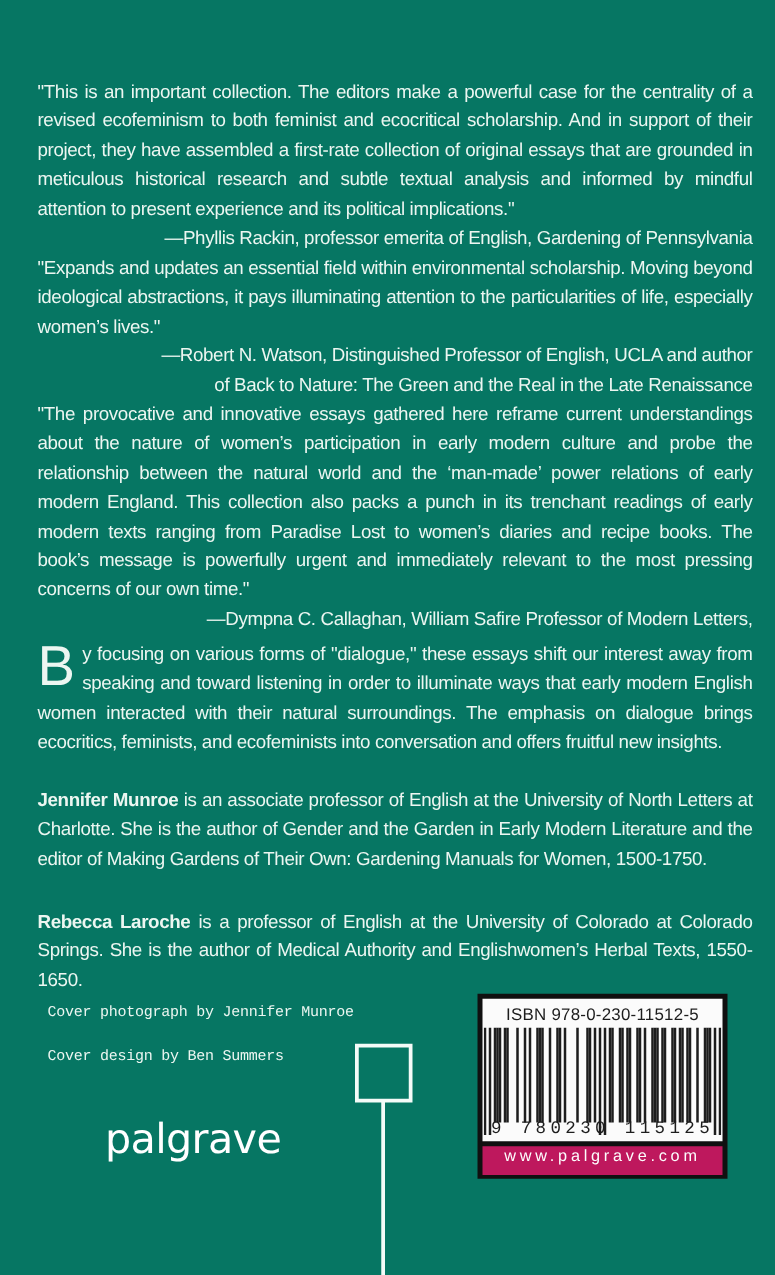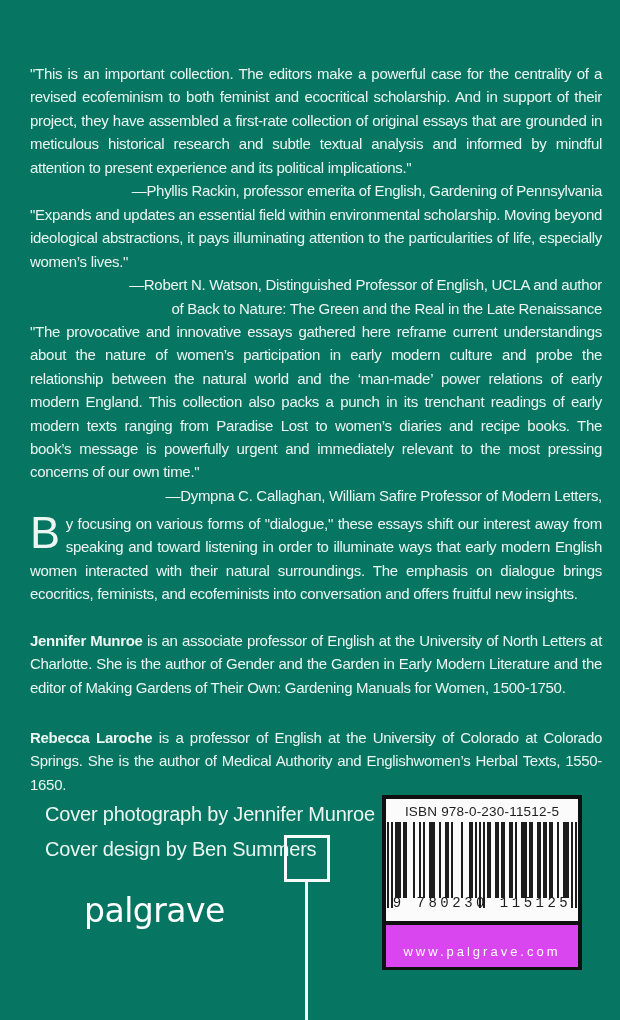--- a/index.html
+++ b/index.html
@@ -19,21 +19,21 @@
   }
   .block p{margin:0;text-align:justify;}
   .attr{text-align:right;}
   .it{}
   .bname{font-weight:bold;}
   .dropcap{
     float:left;
     font-size:45px;line-height:38px;
     padding:2px 6px 0 0;
   }
-  .credit{position:absolute;left:45px;font-size:20px;letter-spacing:-0.2px;}
+  .credit{position:absolute;left:38px;font-size:12px;letter-spacing:-0.2px;font-family:Liberation Mono, monospace;}
 
   
   .design-square{
     position:absolute;left:284px;top:835px;
     width:40px;height:41px;
     border:3px solid #f4fbf8;
     background:transparent;
   }
   .design-stick{
     position:absolute;left:305px;top:881px;
@@ -58,41 +58,41 @@
     position:absolute;left:382px;top:795px;
     width:200px;
     background:#101010;
     padding:4px 4px 3px 4px;
     box-sizing:border-box;
   }
   .barcode-label{
     background:#fbfbfb;
     color:#1d1d1d;
     text-align:center;
-    padding:3px 0 10px 0;
+    padding:3px 0 2px 0;
   }
   .isbn-text{
     font-size:13.5px;letter-spacing:0.2px;
     font-family:"Liberation Sans",sans-serif;
     padding:2px 0 3px 0;
   }
   .ean-svg{display:block;margin:0 auto;}
   .ean-digits{
     font-size:14px;letter-spacing:3.5px;
     margin-top:-13px;
     font-family:Liberation Mono, monospace;
     position:relative;
   }
   .website-strip{
     margin-top:4px;
-    background:#d946ef;
+    background:#be185d;
     color:#fdfdfd;
     text-align:center;
     font-size:13px;letter-spacing:3px;
-    padding:19px 0 8px 0;
+    padding:0 0 8px 0;
   }
 </style>
 </head>
 <body>
 
 <div class="cover">
 
   <div class="block" style="top:62px">
     <p><span>"This is an important collection. The editors make a powerful case for the centrality of a revised ecofeminism to both feminist and ecocritical scholarship. And in support of their project, they have assembled a first-rate collection of original essays that are grounded in meticulous historical research and subtle textual analysis and informed by mindful attention to present experience and its political implications."</span></p>
     <div class="attr">—Phyllis Rackin, professor emerita of English, Gardening of Pennsylvania</div>

